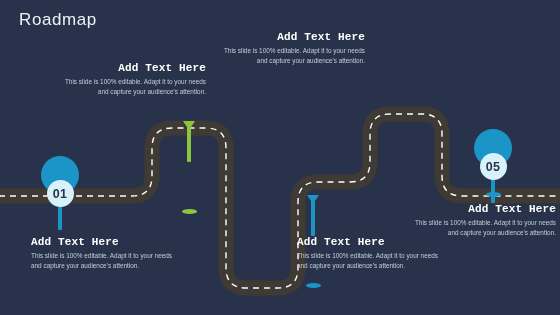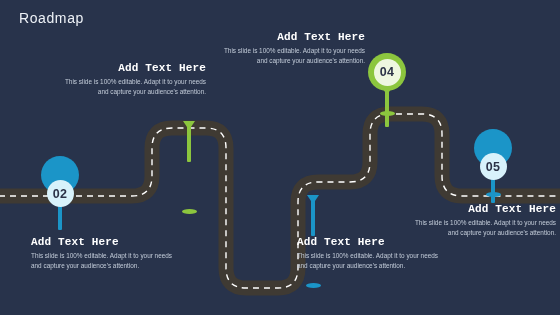--- a/index.html
+++ b/index.html
@@ -14,21 +14,21 @@
     position:absolute; left:0; top:0;
     width:560px; height:315px;
     background:#28334b;
     overflow:hidden;
   }
 
   
   #title {
     position:absolute;
     left:19px; top:11px;
-    font-size:14px;
+    font-size:17px;
     font-weight:400;
     letter-spacing:0.6px;
     color:#eef2f7;
     line-height:1;
     text-align:right;
   }
 
   
   #road-svg {
     position:absolute; left:0; top:0;
@@ -164,44 +164,36 @@
              L 442 176
              Q 442 196 462 196
              L 572 196" fill="none" stroke="#ffffff" stroke-width="1.4" stroke-dasharray="6 5" stroke-linecap="butt"></path>
   </svg>
 
   <div class="pin blue" style="left:41px; top:156px; width:38px; height:45px;">
     <div class="pin-stem" style="top:34px; height:40px;"></div>
 
     <div class="pin-tip" style="top:33px;"></div>
     <div class="pin-head">
-      <div class="pin-inner">02</div>
+      <div class="pin-inner">01</div>
     </div>
   </div>
 
   <div class="pin green" style="left:170px; top:88px; width:38px; height:45px;">
     <div class="pin-stem" style="top:34px; height:40px;"></div>
     <div class="pin-base" style="top:121px;"></div>
     <div class="pin-tip" style="top:33px;"></div>
   </div>
 
   <div class="pin blue" style="left:294px; top:162px; width:38px; height:45px;">
     <div class="pin-stem" style="top:34px; height:40px;"></div>
     <div class="pin-base" style="top:121px;"></div>
     <div class="pin-tip" style="top:33px;"></div>
   </div>
 
-  <div class="pin green" style="left:368px; top:53px; width:38px; height:45px;">
-    <div class="pin-stem" style="top:34px; height:40px;"></div>
-    <div class="pin-base" style="top:58px;"></div>
-    <div class="pin-tip" style="top:33px;"></div>
-    <div class="pin-head">
-      <div class="pin-inner">04</div>
-    </div>
-  </div>
 
   <div class="pin blue" style="left:474px; top:129px; width:38px; height:45px;">
     <div class="pin-stem" style="top:34px; height:40px;"></div>
     <div class="pin-base" style="top:63px;"></div>
     <div class="pin-tip" style="top:33px;"></div>
     <div class="pin-head">
       <div class="pin-inner">05</div>
     </div>
   </div>
 

